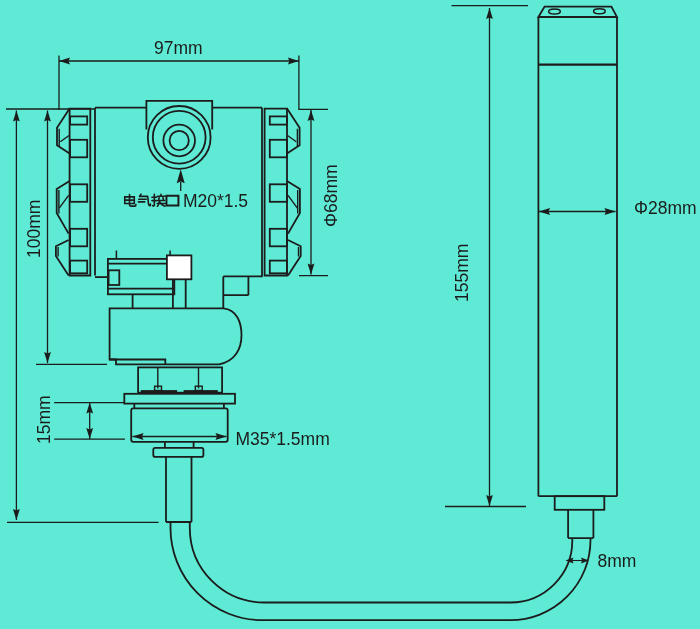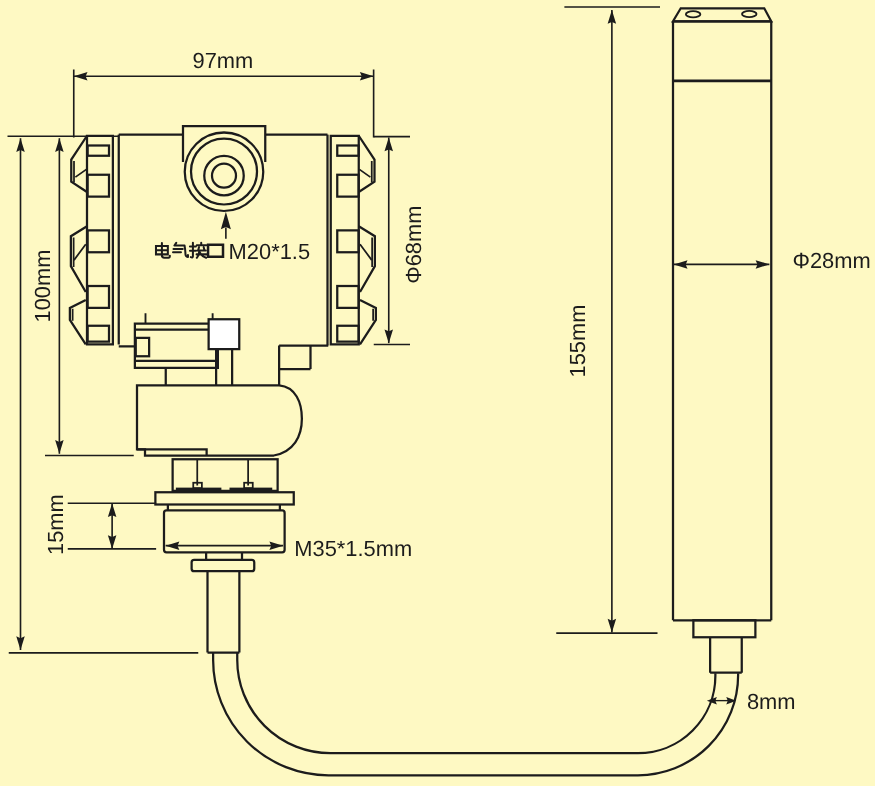--- a/index.html
+++ b/index.html
@@ -1,16 +1,16 @@
 <!DOCTYPE html>
 <html><head>
 <meta charset="utf-8">
 <style>
   html,body{margin:0;padding:0;background:#ffffff;}
-  .wrap{width:700px;height:629px;position:relative;overflow:hidden;background:#fef9c3;}
+  .wrap{width:700px;height:629px;position:relative;overflow:hidden;background:#5eead4;}
   text{font-family:"Liberation Sans",sans-serif;fill:#1c1c1c;}
 </style>
 </head>
 <body>
 <div class="wrap">
 <svg width="700" height="629" viewBox="0 0 700 629">
 <g fill="none" stroke="#1c1c1c" stroke-width="1.8" stroke-linecap="butt" stroke-linejoin="miter">
 
   <path d="M95,107.7 H146.4 M212.2,107.7 H262"></path>
 

